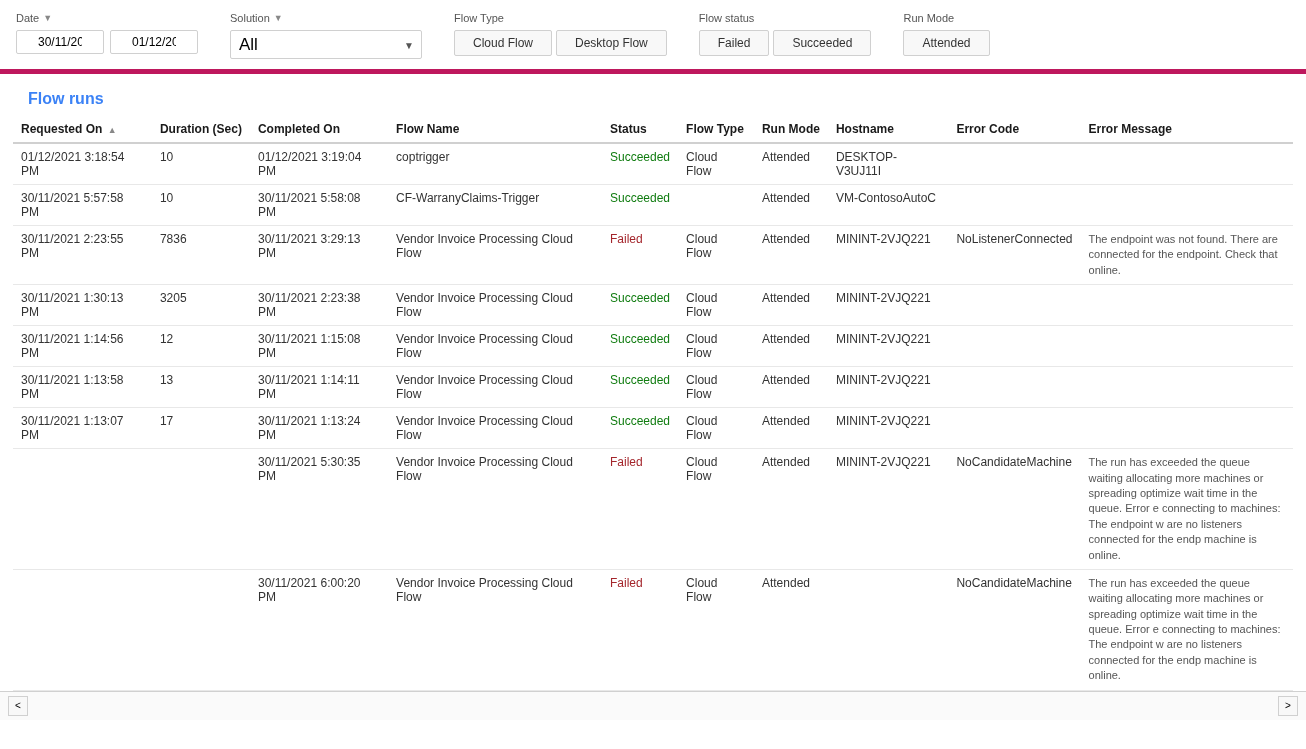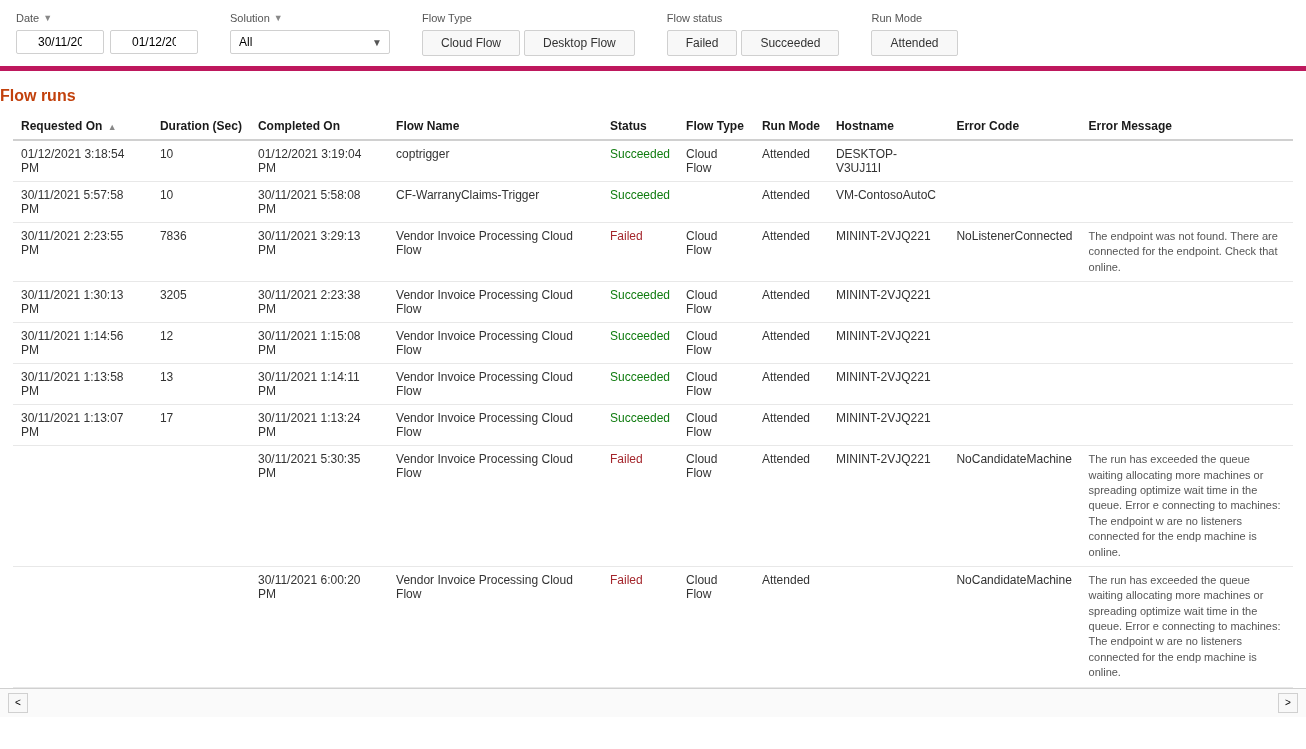--- a/index.html
+++ b/index.html
@@ -42,24 +42,24 @@
       border: 1px solid #d0d0d0;
       padding: 4px 21px;
       font-size: 12px;
       border-radius: 2px;
       background: #fff;
       width: 88px;
     }
     .solution-select {
       border: 1px solid #d0d0d0;
       padding: 4px 24px 4px 8px;
-      font-size: 12px;
+      font-size: 17px;
       border-radius: 2px;
       background: #fff;
-      width: 160px;
+      width: 192px;
       appearance: none;
       background-image: none;
       position: relative;
     }
     .solution-wrapper {
       position: relative;
       display: inline-block;
     }
     .solution-wrapper .chevron-icon {
       position: absolute;
@@ -79,22 +79,22 @@
       padding: 5px 18px;
       font-size: 12px;
       background: #f8f8f8;
       cursor: pointer;
       border-radius: 2px;
       color: #333;
     }
     .section-title {
       font-size: 16px;
       font-weight: 600;
-      padding: 16px 16px 8px 0;
-      color: #c2410c;
+      padding: 16px 16px 8px 28px;
+      color: #3b82f6;
     }
     .table-container {
       overflow-x: auto;
       overflow-y: auto;
       max-height: 580px;
       padding: 0 13px;
     }
     table {
       width: 100%;
       border-collapse: collapse;

